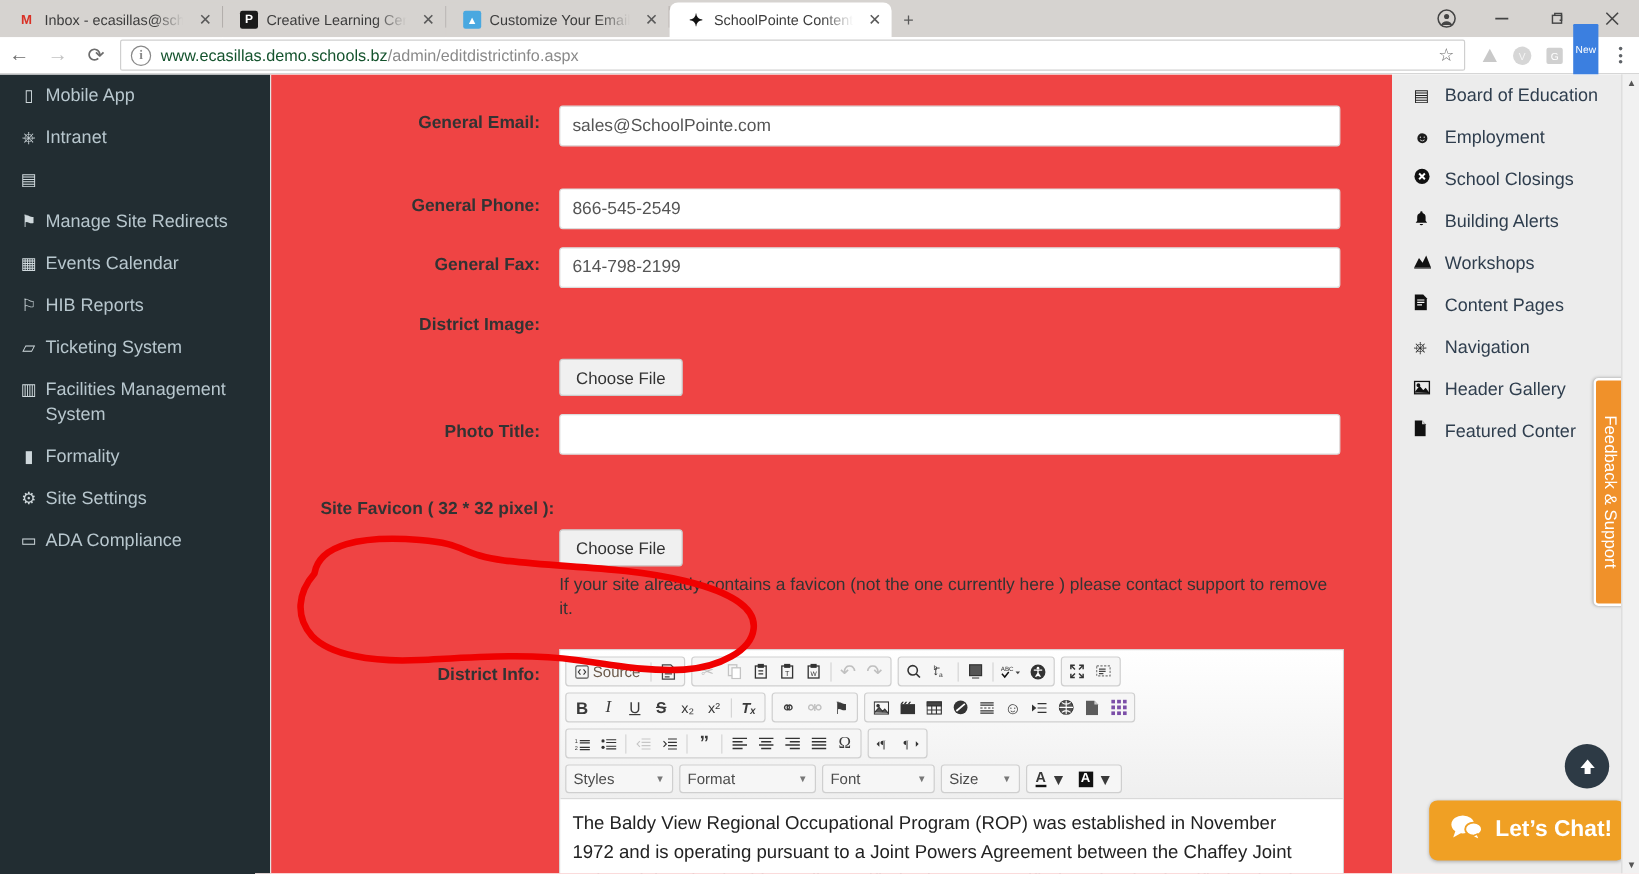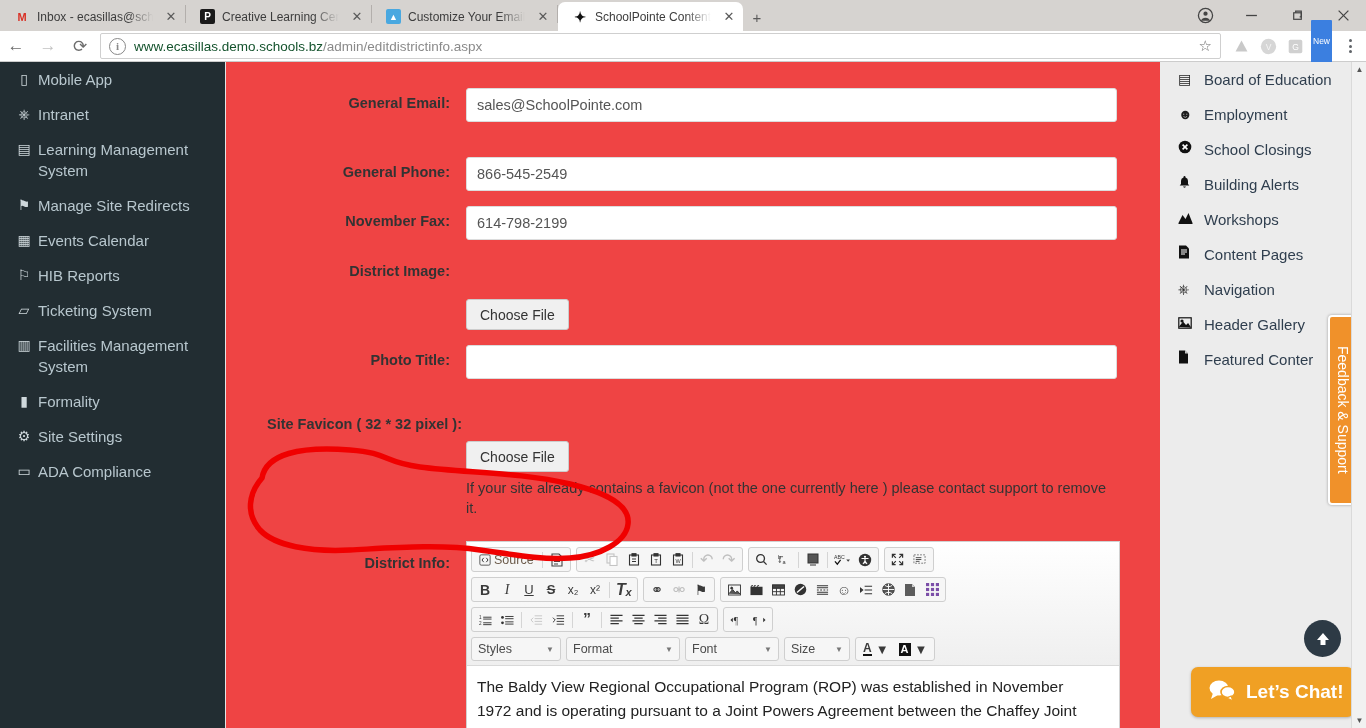--- a/index.html
+++ b/index.html
@@ -394,21 +394,20 @@
       <div class="snav-item">
         <span class="sic">▯</span>
         <span class="slabel">Mobile App</span>
       </div>
       <div class="snav-item">
         <span class="sic">⎈</span>
         <span class="slabel">Intranet</span>
       </div>
       <div class="snav-item">
         <span class="sic">▤</span>
-        <span class="slabel">Learning Management System</span>
       </div>
       <div class="snav-item">
         <span class="sic">⚑</span>
         <span class="slabel">Manage Site Redirects</span>
       </div>
       <div class="snav-item">
         <span class="sic">▦</span>
         <span class="slabel">Events Calendar</span>
       </div>
       <div class="snav-item">
@@ -448,21 +447,21 @@
         </div>
 
         <div class="form-row" style="margin-top:35px">
           <div class="form-label">General Phone:</div>
           <div class="form-field">
             <div class="txt-input">866-545-2549</div>
           </div>
         </div>
 
         <div class="form-row" style="margin-top:15px">
-          <div class="form-label">November Fax:</div>
+          <div class="form-label">General Fax:</div>
           <div class="form-field">
             <div class="txt-input">614-798-2199</div>
           </div>
         </div>
 
         <div class="form-row" style="margin-top:16px">
           <div class="form-label">District Image:</div>
           <div class="form-field">
             <div style="height:43px"></div>
             <div class="btn-choose">Choose File</div>
@@ -599,21 +598,21 @@
 
                 <div class="ck-row">
                   <div class="ck-group">
                     <div class="ck-btn" style="font-weight:bold;font-size:14px">B</div>
                     <div class="ck-btn" style="font-style:italic;font-family:'Liberation Serif',serif;font-size:14px">I</div>
                     <div class="ck-btn" style="text-decoration:underline;font-size:13px">U</div>
                     <div class="ck-btn" style="text-decoration:line-through;font-weight:bold;font-size:13px">S</div>
                     <div class="ck-btn" style="font-size:12px">x₂</div>
                     <div class="ck-btn" style="font-size:12px">x²</div>
                     <div class="ck-div"></div>
-                    <div class="ck-btn" style="font-style:italic;font-weight:bold;font-size:16px">Tₓ</div>
+                    <div class="ck-btn" style="font-style:italic;font-weight:bold;font-size:12px">Tₓ</div>
                   </div>
                   <div class="ck-group">
                     <div class="ck-btn" style="font-size:15px">⚭</div>
                     <div class="ck-btn dim" style="font-size:15px">⚮</div>
                     <div class="ck-btn" style="font-size:14px">⚑</div>
                   </div>
                   <div class="ck-group">
                     <div class="ck-btn">
                       <svg width="13" height="12" viewBox="0 0 14 12" fill="none" stroke="#333" stroke-width="1">
                           <rect x="0.6" y="0.6" width="12.8" height="10.8"></rect>

